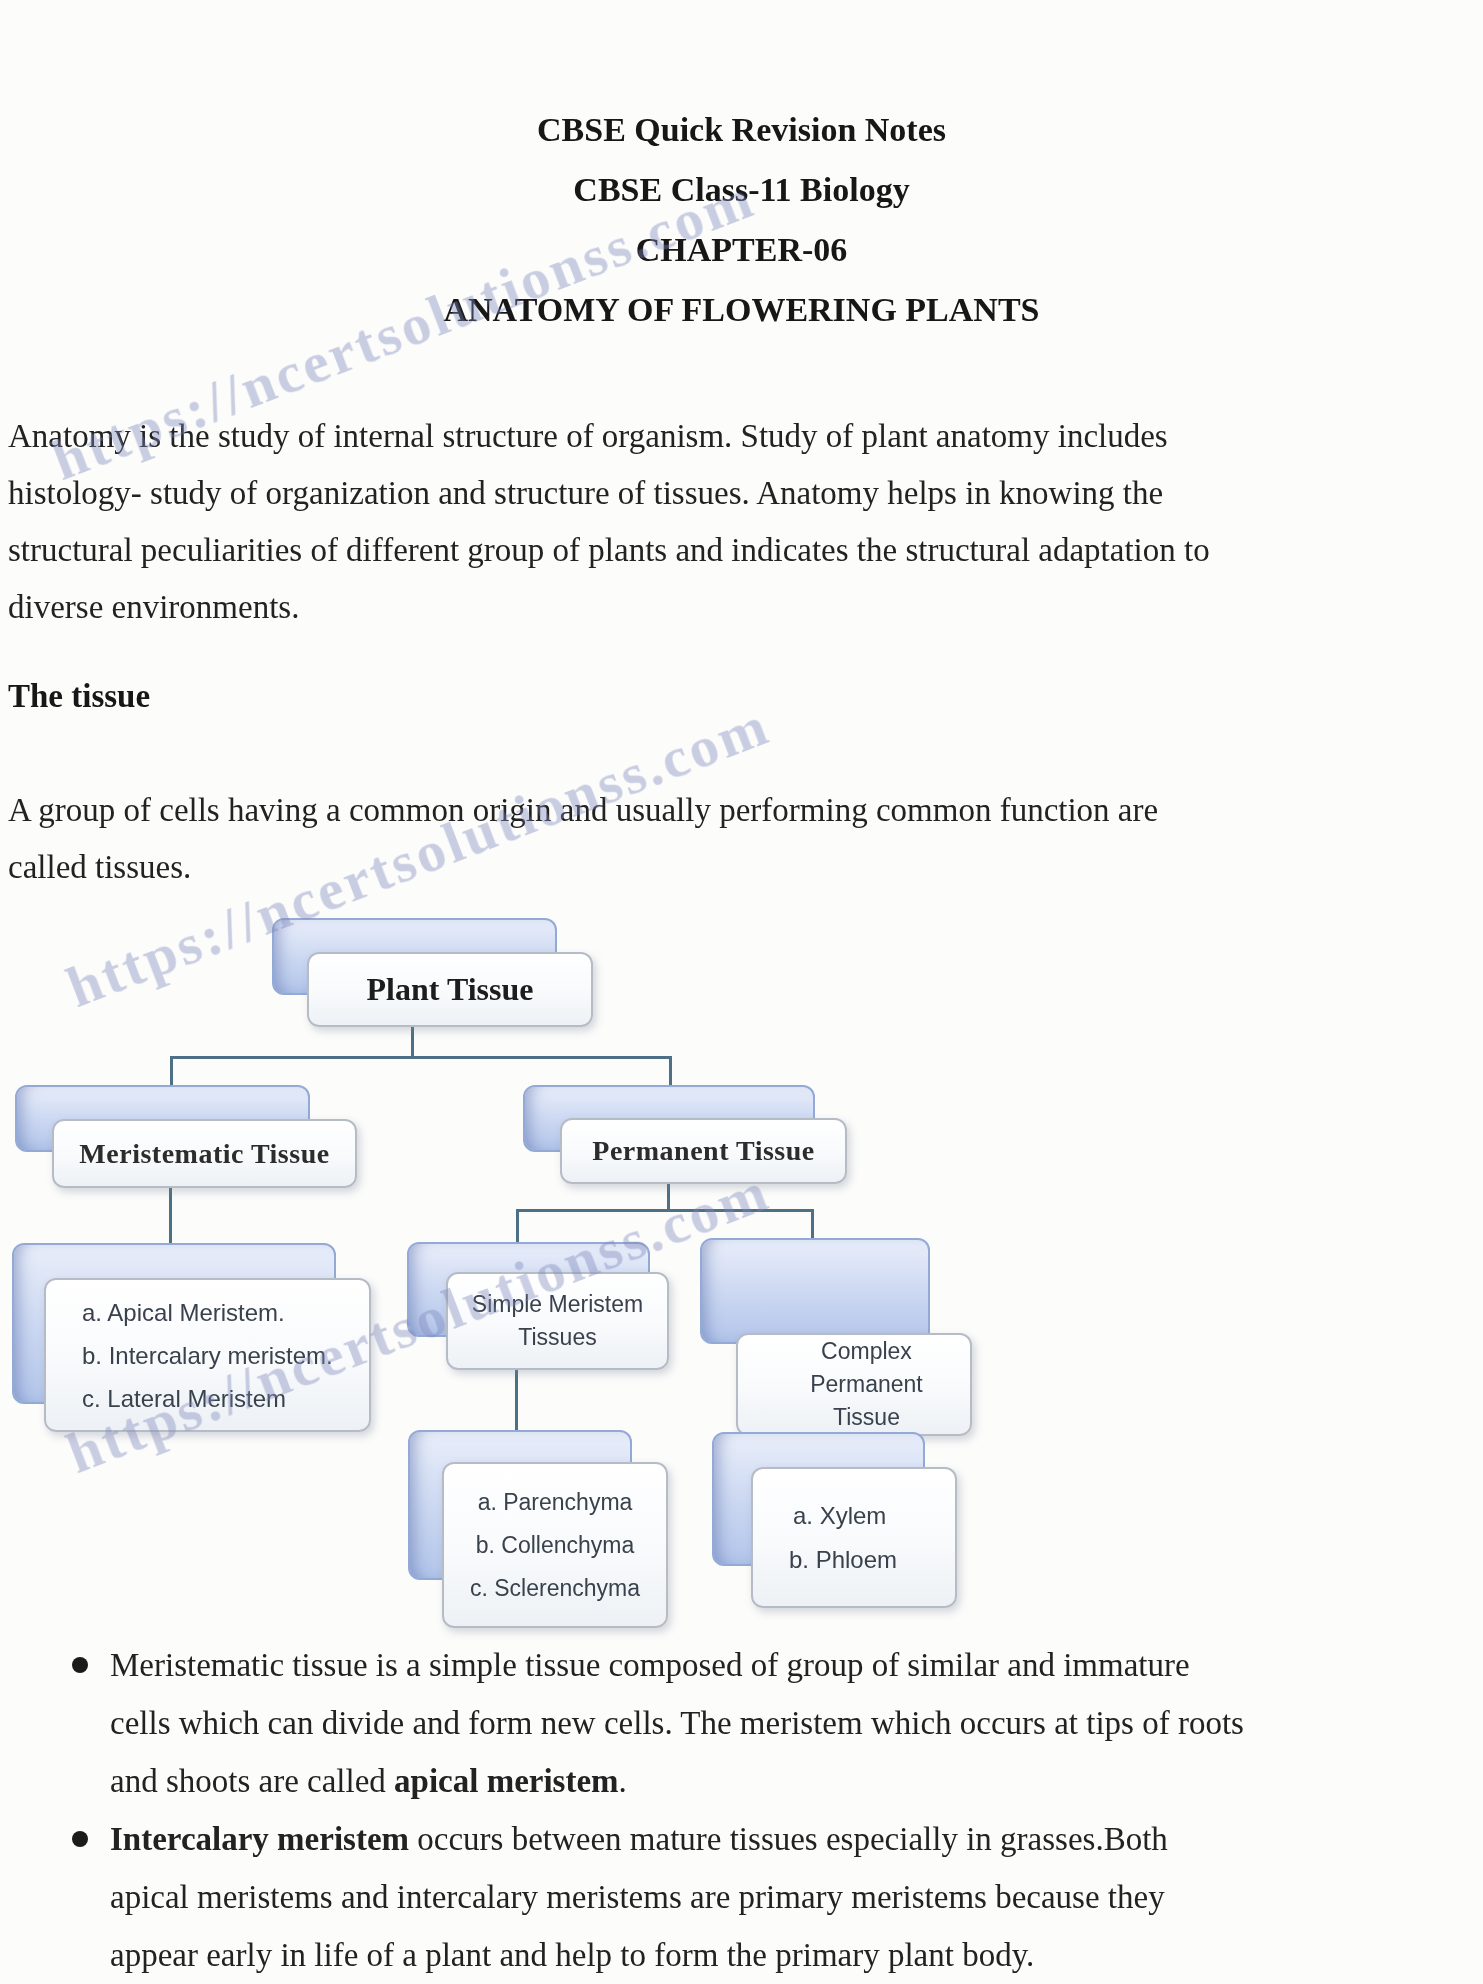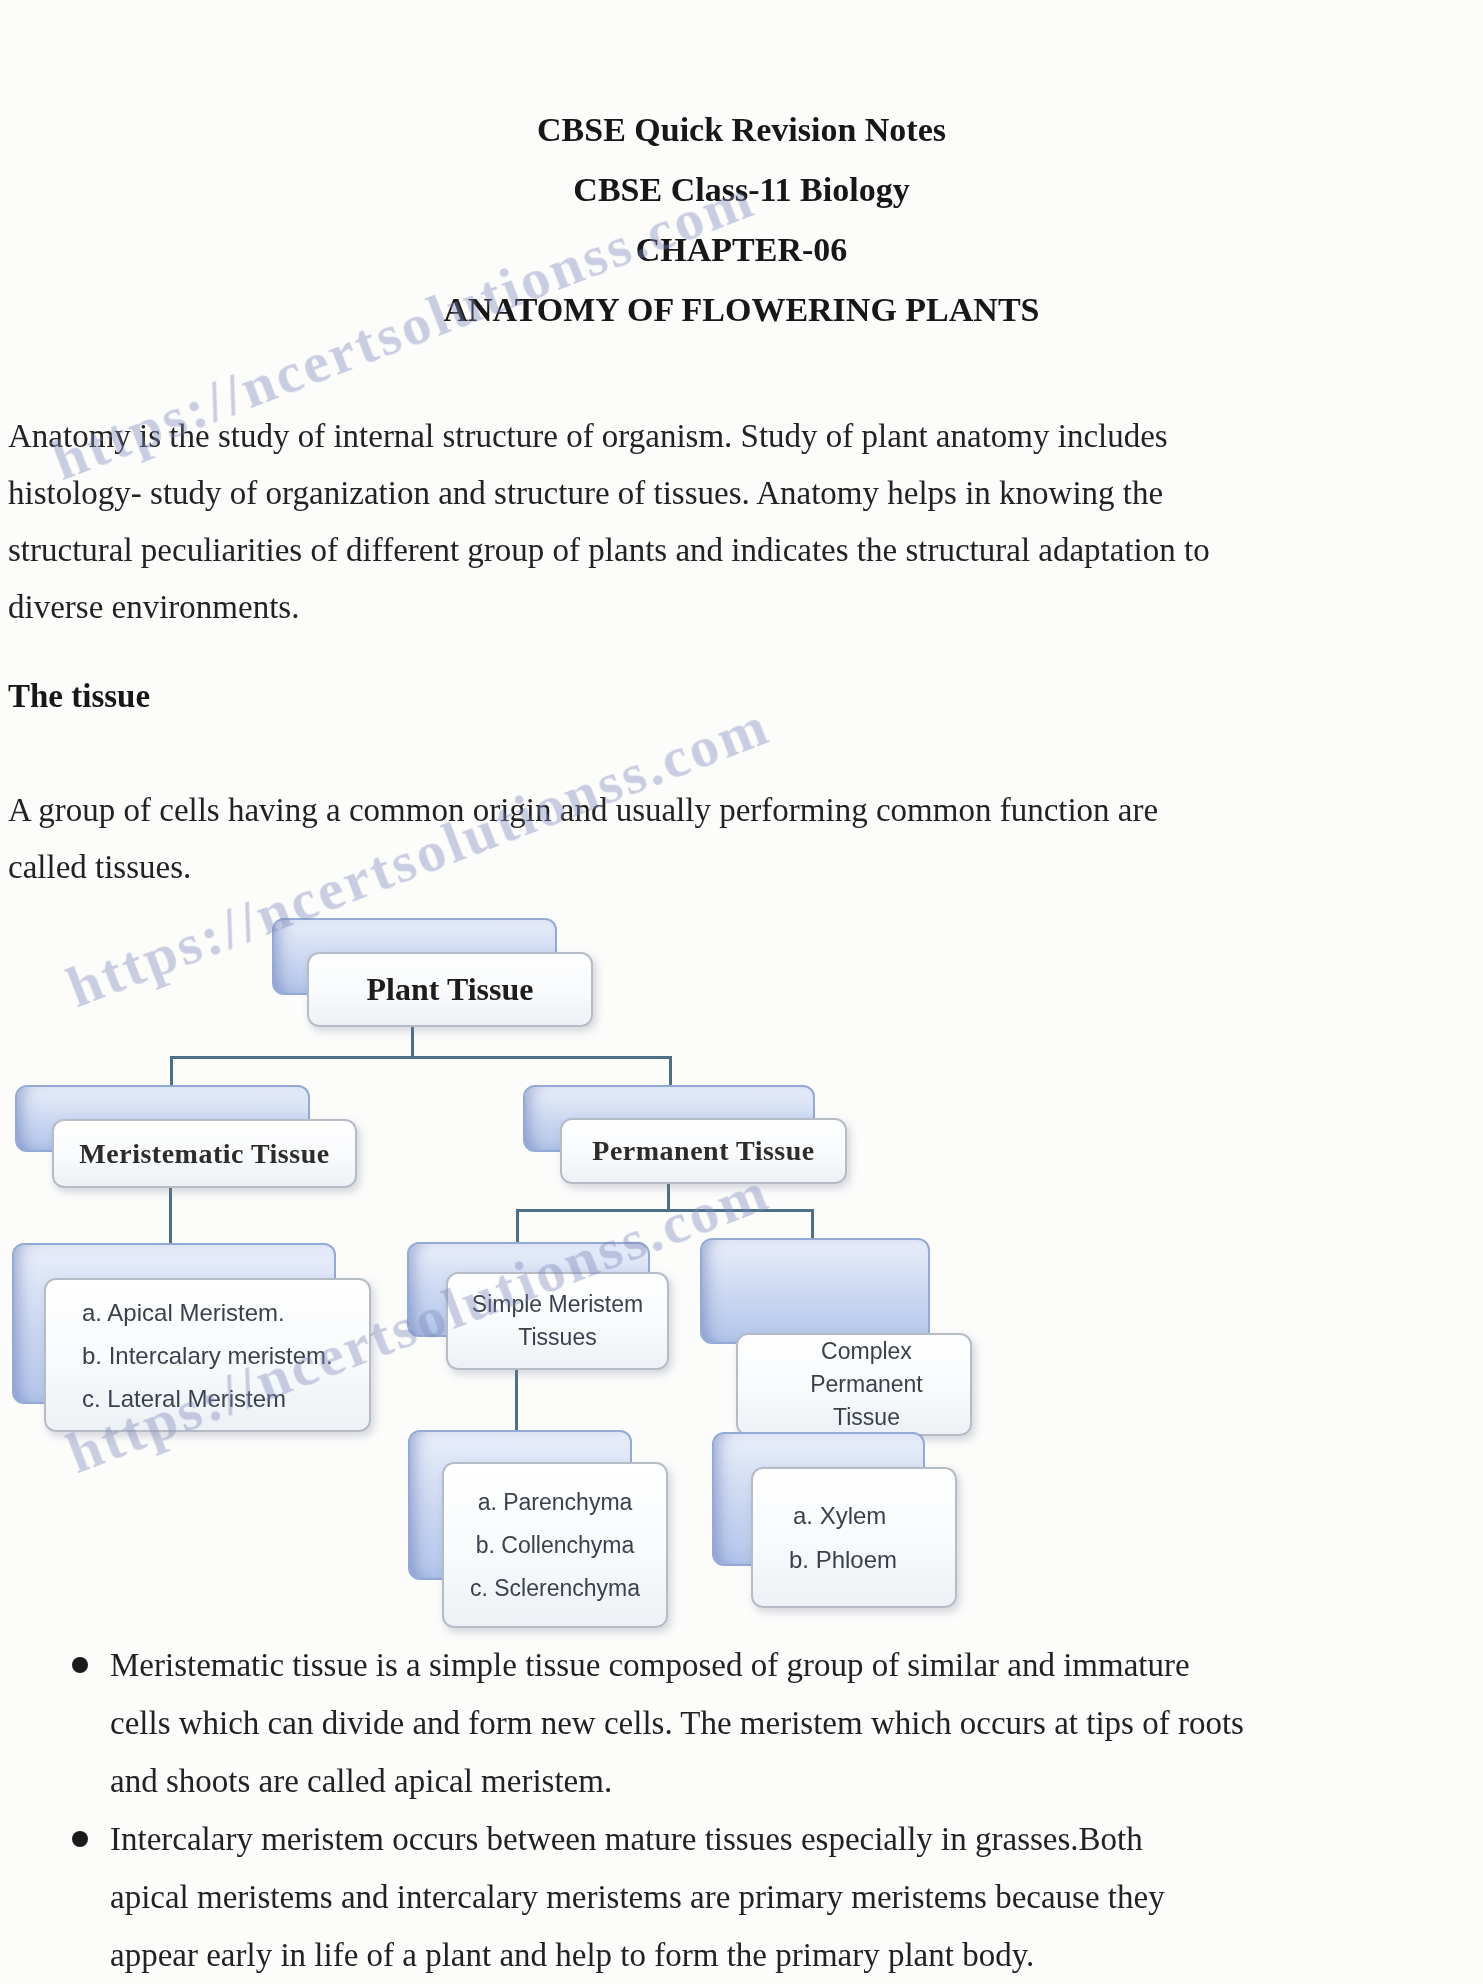--- a/index.html
+++ b/index.html
@@ -39,21 +39,21 @@
   }
   .t-lg{font-size:32px;font-weight:700;text-align:center;color:#1d1d1d;font-family:Liberation Serif, serif;}
   .t-md{font-size:28px;font-weight:700;text-align:center;color:#2c2c2c;letter-spacing:.5px;}
   .t-sm{font-family:"Liberation Sans", sans-serif;font-size:23px;color:#39424c;line-height:33px;text-align:center;}
   .t-sm3{font-family:"Liberation Sans", sans-serif;font-size:23px;color:#39424c;line-height:43px;text-align:center;}
   .t-list{font-family:"Liberation Sans", sans-serif;font-size:24px;color:#39424c;line-height:43px;text-align:left;padding-left:36px;}
   
   .bullets{position:absolute;top:1636px;left:0;width:1483px;z-index:1;font-size:33px;line-height:58px;color:#222;}
   .bullet{position:relative;padding-left:110px;white-space:nowrap;}
   .dot{position:absolute;left:72px;top:21px;width:16px;height:16px;border-radius:50%;background:#1b1b1b;}
-  .bold{font-weight:400;}
+  .bold{font-weight:700;}
 </style>
 </head>
 <body>
 
 <div class="page">
 
   <div class="wm" style="left:55px;top:434px;color:#7f88bb;">https://ncertsolutionss.com</div>
   <div class="wm" style="left:70px;top:961px;color:#7f88bb;">https://ncertsolutionss.com</div>
   <div class="wm" style="left:70px;top:1427px;color:#7f88bb;">https://ncertsolutionss.com</div>
 

